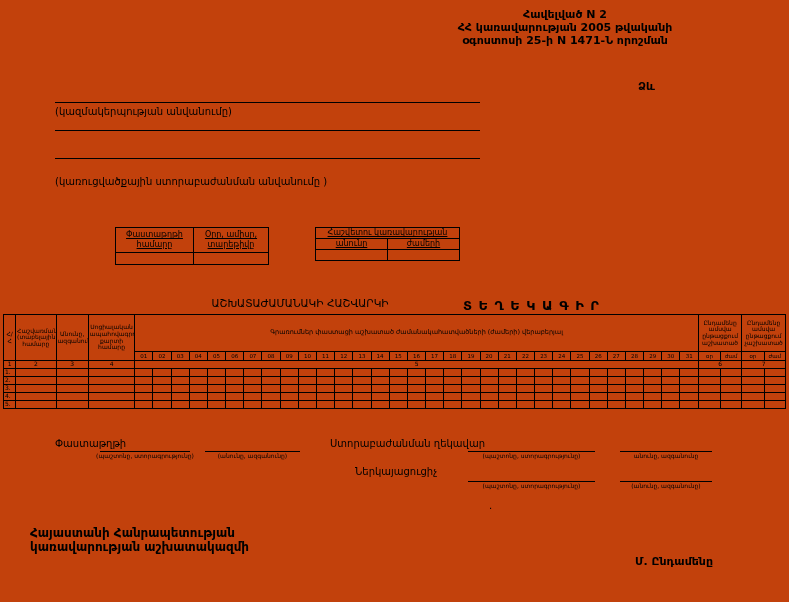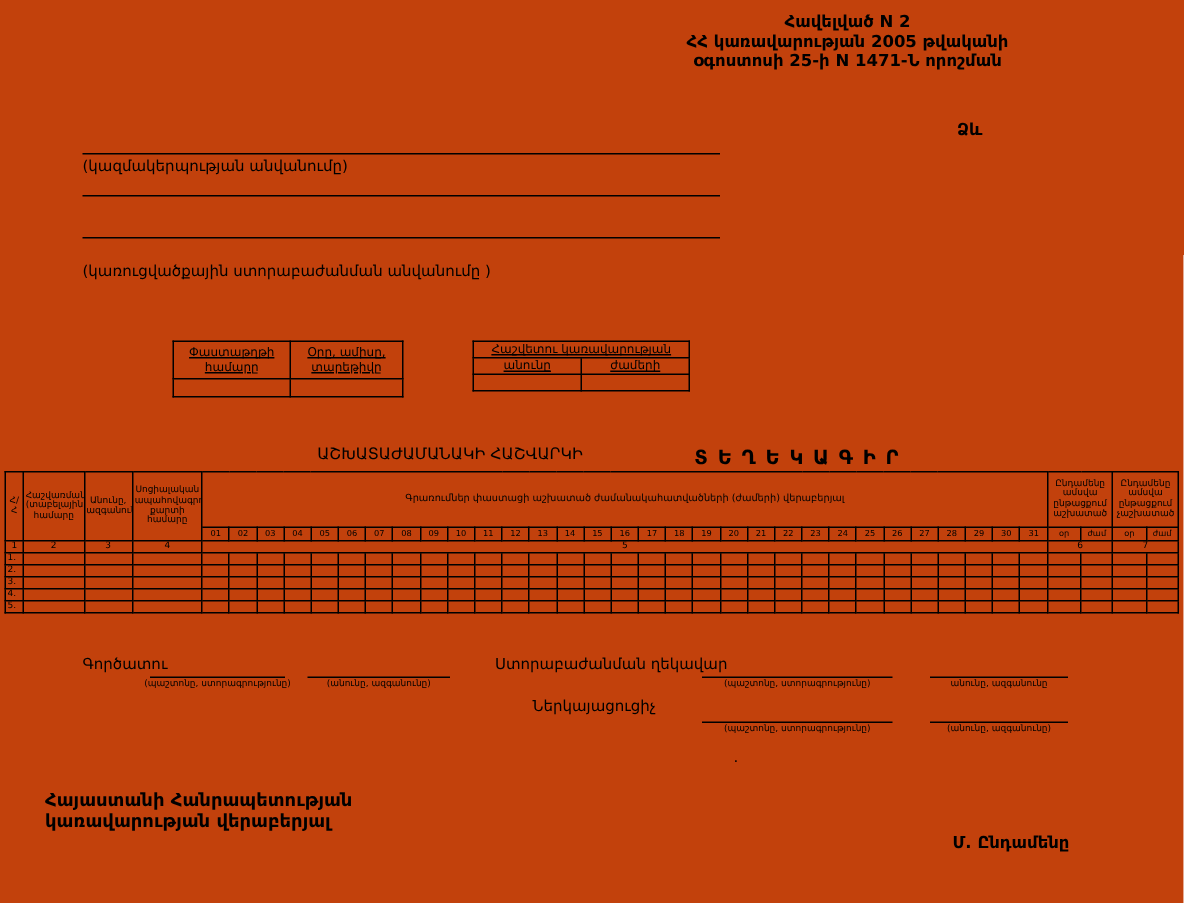--- a/index.html
+++ b/index.html
@@ -405,21 +405,21 @@
           <td></td>
           <td></td>
           <td></td>
           <td></td>
           <td></td>
           <td></td>
         </tr>
       </tbody>
   </table>
 
-  <div class="sig-label" style="left:55px; top:438px;">Գործատու</div>
+  <div class="sig-label" style="left:55px; top:438px;">Փաստաթղթի</div>
   <div class="rule" style="left:100px; top:451px; width:90px;"></div>
   <div class="sig-caption" style="left:93px; top:453px; width:104px;">(պաշտոնը, ստորագրությունը)</div>
   <div class="rule" style="left:205px; top:451px; width:95px;"></div>
   <div class="sig-caption" style="left:205px; top:453px; width:95px;">(անունը, ազգանունը)</div>
 
   <div class="sig-label" style="left:330px; top:438px;">Ստորաբաժանման ղեկավար</div>
   <div class="rule" style="left:468px; top:451px; width:127px;"></div>
   <div class="sig-caption" style="left:468px; top:453px; width:127px;">(պաշտոնը, ստորագրությունը)</div>
   <div class="rule" style="left:620px; top:451px; width:92px;"></div>
   <div class="sig-caption" style="left:620px; top:453px; width:92px;">անունը, ազգանունը</div>
@@ -427,17 +427,17 @@
   <div class="sig-label" style="left:355px; top:466px;text-align:center;">Ներկայացուցիչ</div>
   <div class="rule" style="left:468px; top:481px; width:127px;"></div>
   <div class="sig-caption" style="left:468px; top:483px; width:127px;">(պաշտոնը, ստորագրությունը)</div>
   <div class="rule" style="left:620px; top:481px; width:92px;"></div>
   <div class="sig-caption" style="left:620px; top:483px; width:92px;">(անունը, ազգանունը)</div>
 
   <div class="dot" style="left:489px; top:500px;">.</div>
 
   <div class="abs footer-left">
     <div>Հայաստանի Հանրապետության</div>
-    <div>կառավարության վերաբերյալ</div>
+    <div>կառավարության աշխատակազմի</div>
   </div>
   <div class="abs footer-name">Մ. Ընդամենը</div>
 
 </div>
 
 </body></html>

